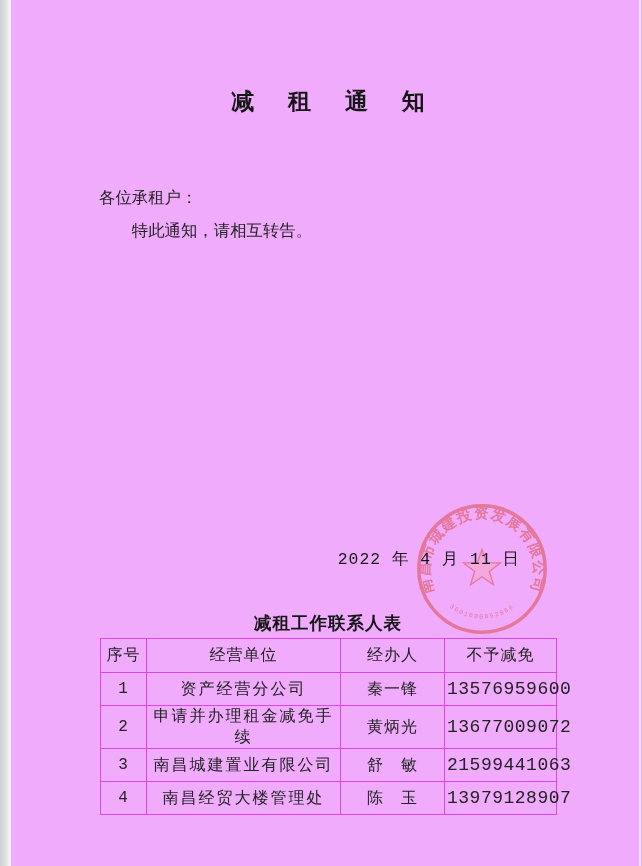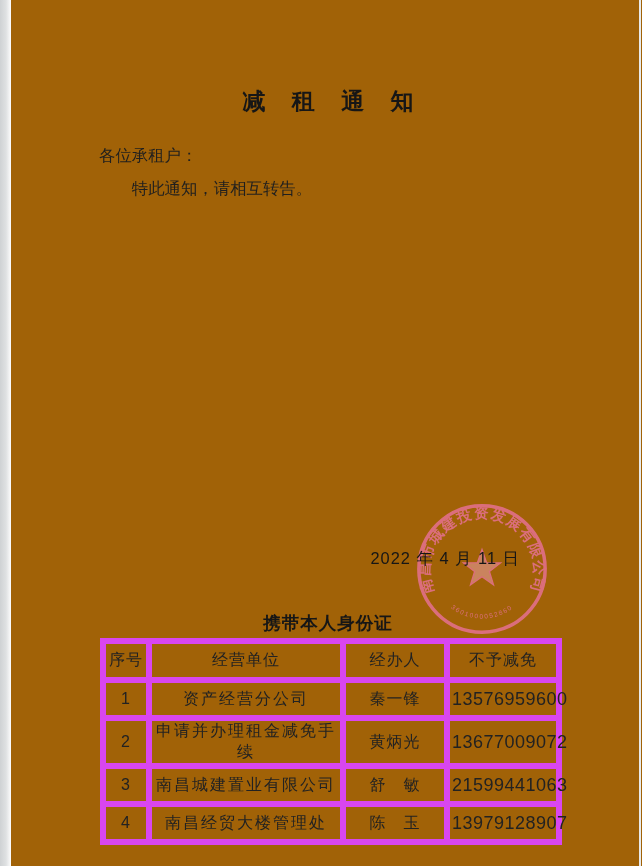--- a/index.html
+++ b/index.html
@@ -1,20 +1,20 @@
 <!DOCTYPE html>
 <html><head>
 <meta charset="utf-8">
 <style>
   html,body { margin:0; padding:0; background:#ffffff; }
   .page {
     position:relative;
     width:642px; height:866px;
-    background:#a16207;
-    font-family:Liberation Sans, sans-serif;
+    background:#f0abfc;
+    font-family:Liberation Mono, monospace;
     color:#1f1f1f;
     overflow:hidden;
   }
   .edge-left {
     position:absolute; left:0; top:0; bottom:0; width:11px;
     background:linear-gradient(to right,#cfd2d4 0%,#dfe1e2 55%,#fdfdfd 100%);
   }
   .edge-right {
     position:absolute; right:1px; top:0; bottom:0; width:2px;
     background:#e8eaeb;
@@ -25,21 +25,21 @@
     font-size:23px; font-weight:bold;
     letter-spacing:10px; text-indent:10px;
     color:#161616;
   }
   .body-block {
     position:absolute; top:139px; left:99px; width:458px;
     font-size:16.4px; line-height:32.6px;
     text-align:justify;
   }
   .body-block p { margin:0; text-indent:2em; }
-  .body-block p.salutation { text-indent:0; }
+  .body-block p.salutation { text-indent:0;margin-top:44px; }
   .bold-run { font-weight:bold; }
   .date-line {
     position:absolute; top:548px; right:122px;
     font-size:16.4px; letter-spacing:1px;
     color:#161616; z-index:3;
   }
   .seal {
     position:absolute; left:414px; top:501px;
     width:136px; height:136px;
     z-index:2; opacity:0.88;
@@ -53,21 +53,21 @@
     text-align:center; font-size:17.5px; font-weight:bold;
     letter-spacing:1px; color:#161616; z-index:1;
   }
   table.contact-table {
     position:absolute; top:638px; left:100px;
     width:456px; border-collapse:collapse; table-layout:fixed;
     font-size:16px; text-align:center; z-index:1;
     background:transparent;
   }
   .contact-table th, .contact-table td {
-    border:6px solid #d946ef;
+    border:1px solid #d946ef;
     font-weight:normal;
     padding:0 2px;
     letter-spacing:1px;
     color:#222222;
   }
   .contact-table th { height:33px; }
   .contact-table td { height:32px; }
   .contact-table td.phone { font-size:18px; letter-spacing:0.5px; }
   .contact-table td.unit { letter-spacing:2px; }
 </style>
@@ -95,21 +95,21 @@
     <text class="seal-company">
       <textPath href="#arcTop" startOffset="50%" text-anchor="middle">南昌市城建投资发展有限公司</textPath>
     </text>
     <text class="seal-number">
       <textPath href="#arcBottom" startOffset="50%" text-anchor="middle">3601000052860</textPath>
     </text>
   </svg>
 
   <div class="date-line">2022 年 4 月 11 日</div>
 
-  <div class="table-title">携带本人身份证</div>
+  <div class="table-title">减租工作联系人表</div>
 
   <table class="contact-table">
     <colgroup>
       <col style="width:46px">
         <col style="width:194px">
         <col style="width:104px">
         <col style="width:112px">
     </colgroup>
     <thead>
       <tr>

